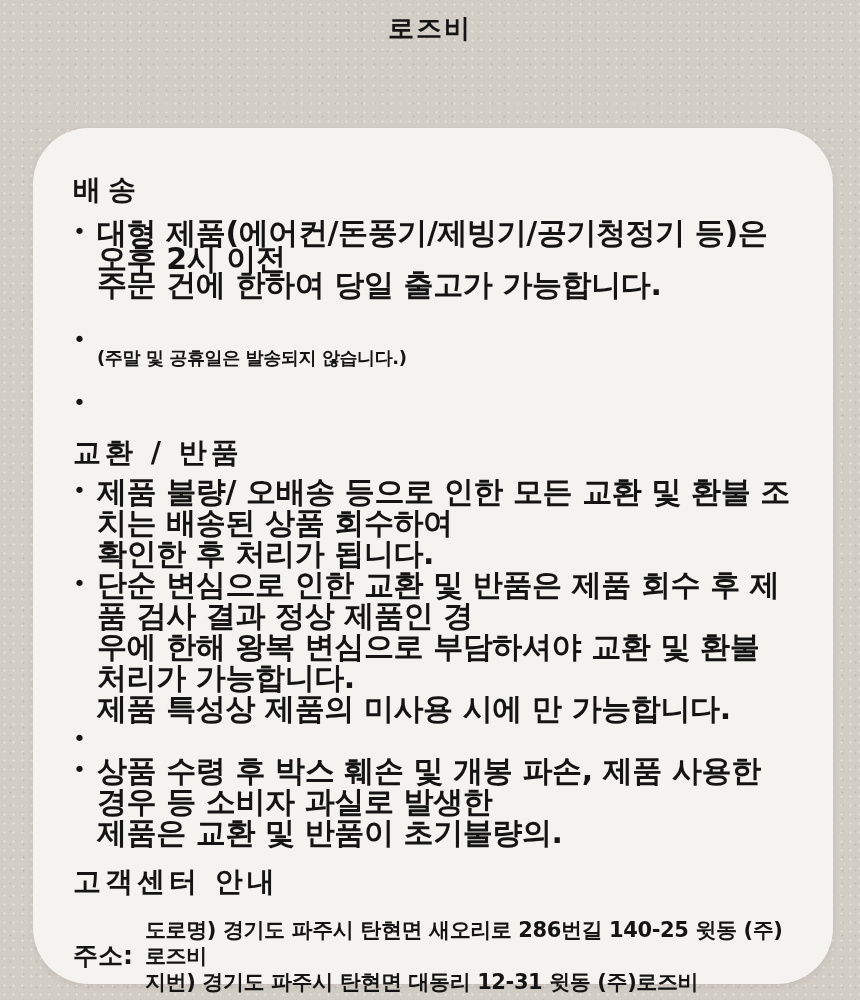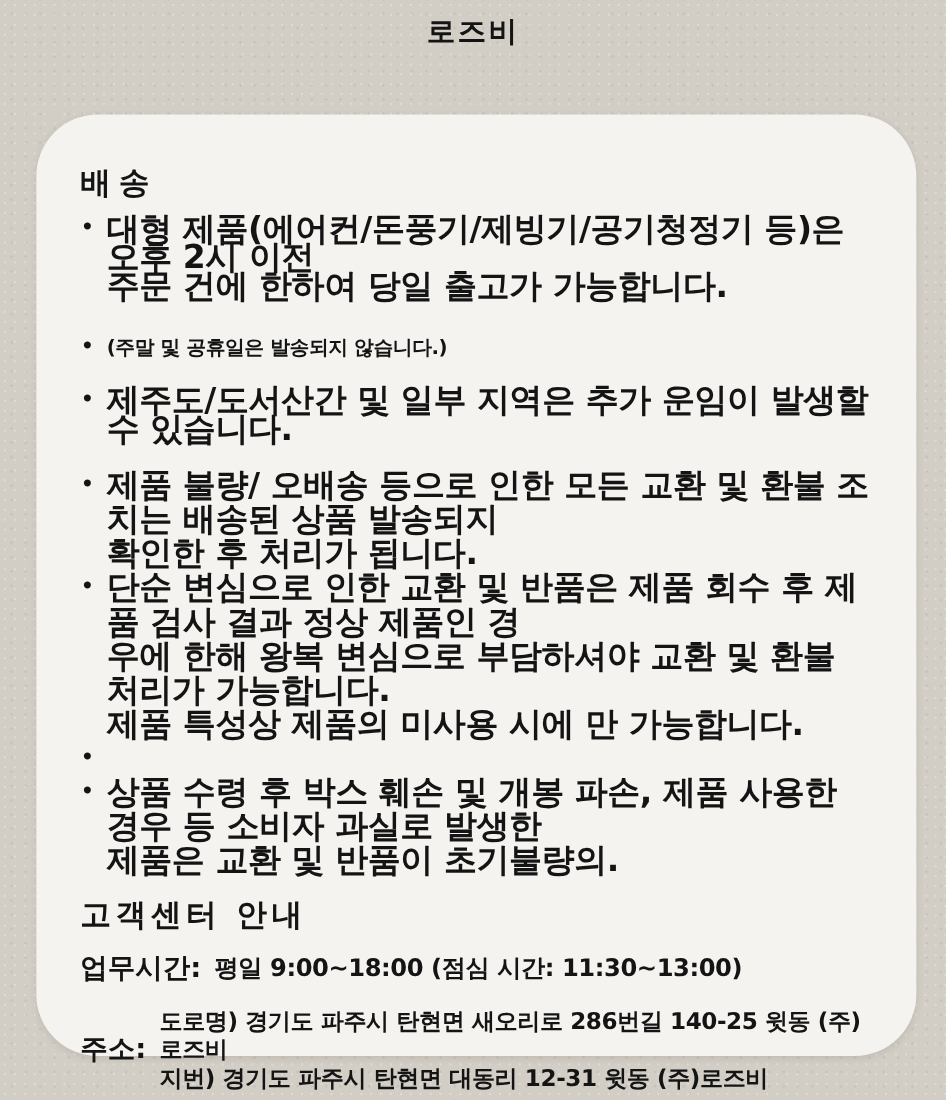--- a/index.html
+++ b/index.html
@@ -42,21 +42,21 @@
     margin: 6px 0 0 0;
     font-size: 90px;
     line-height: 95px;
     font-weight: 800;
     letter-spacing: 4px;
   }
   .card {
     position: absolute;
     z-index: 1;
     left: 33px;
-    top: 104px;
+    top: 128px;
     width: 800px;
     height: 856px;
     box-sizing: border-box;
     background: #f4f3f0;
     border-radius: 56px;
     padding: 48px 38px 0 40px;
     box-shadow: 0 2px 6px rgba(90,82,70,0.12);
   }
   section { margin: 0; }
   .section-heading {
@@ -85,33 +85,33 @@
     font-size: 30px;
     font-weight: 700;
     letter-spacing: -0.4px;
   }
   
   #sec-shipping .section-heading { margin-bottom: 16px; }
   #sec-shipping .bullet-row { line-height: 26px; }
   #sec-shipping .bullet-row.b1 { margin-bottom: 30px; }
   #sec-shipping .bullet-row.b2 { margin-bottom: 22px; }
   .note {
-    margin: 2px 0 0 0;
+    margin: 19px 0 0 0;
     font-size: 18px;
     line-height: 22px;
     font-weight: 700;
     letter-spacing: -0.4px;
   }
   
   #sec-exchange { margin-top: 22px; }
   #sec-exchange .section-heading { margin-bottom: 9px; }
   #sec-exchange .bullet-row { line-height: 31px; }
   
   #sec-customer { margin-top: 20px; }
-  #sec-customer .section-heading { margin-bottom: 20px; letter-spacing: 4px; }
+  #sec-customer .section-heading { margin-bottom: 10px; letter-spacing: 4px; }
   .info-row {
     display: flex;
     align-items: center;
     gap: 12px;
   }
   .info-label {
     flex: 0 0 auto;
     font-size: 25px;
     font-weight: 800;
     letter-spacing: 0px;
@@ -148,52 +148,48 @@
 주문 건에 한하여 당일 출고가 가능합니다.</p>
       </div>
       <div class="bullet-row b2">
         <span class="dot">•</span>
         <div>
           <p class="note">(주말 및 공휴일은 발송되지 않습니다.)</p>
         </div>
       </div>
       <div class="bullet-row b3">
         <span class="dot">•</span>
-        <p class="btext">제주도/도서산간 및 일부 지역은 추가 운임이 발생할 수 있습니다.</p>
       </div>
     </section>
 
     <section id="sec-exchange">
+      <h2 class="section-heading tight">교환 / 반품</h2>
       <div class="bullet-row">
         <span class="dot">•</span>
-        <p class="btext">제품 불량/ 오배송 등으로 인한 모든 교환 및 환불 조치는 배송된 상품 발송되지
+        <p class="btext">제품 불량/ 오배송 등으로 인한 모든 교환 및 환불 조치는 배송된 상품 회수하여
 확인한 후 처리가 됩니다.</p>
       </div>
       <div class="bullet-row">
         <span class="dot">•</span>
         <p class="btext">단순 변심으로 인한 교환 및 반품은 제품 회수 후 제품 검사 결과 정상 제품인 경
 우에 한해 왕복 변심으로 부담하셔야 교환 및 환불 처리가 가능합니다.
 제품 특성상 제품의 미사용 시에 만 가능합니다.</p>
       </div>
       <div class="bullet-row">
         <span class="dot">•</span>
       </div>
       <div class="bullet-row">
         <span class="dot">•</span>
         <p class="btext">상품 수령 후 박스 훼손 및 개봉 파손, 제품 사용한 경우 등 소비자 과실로 발생한
 제품은 교환 및 반품이 초기불량의.</p>
       </div>
     </section>
 
     <section id="sec-customer">
       <h2 class="section-heading">고객센터 안내</h2>
-      <div class="info-row row-hours">
-        <span class="info-label">업무시간:</span>
-        <p class="info-value">평일 9:00~18:00 (점심 시간: 11:30~13:00)</p>
-      </div>
       <div class="info-row row-address">
         <span class="info-label">주소:</span>
         <p class="info-value">도로명) 경기도 파주시 탄현면 새오리로 286번길 140-25 윗동 (주)로즈비
 지번) 경기도 파주시 탄현면 대동리 12-31 윗동 (주)로즈비</p>
       </div>
 
     </section>
 
   </div>
 </div>

